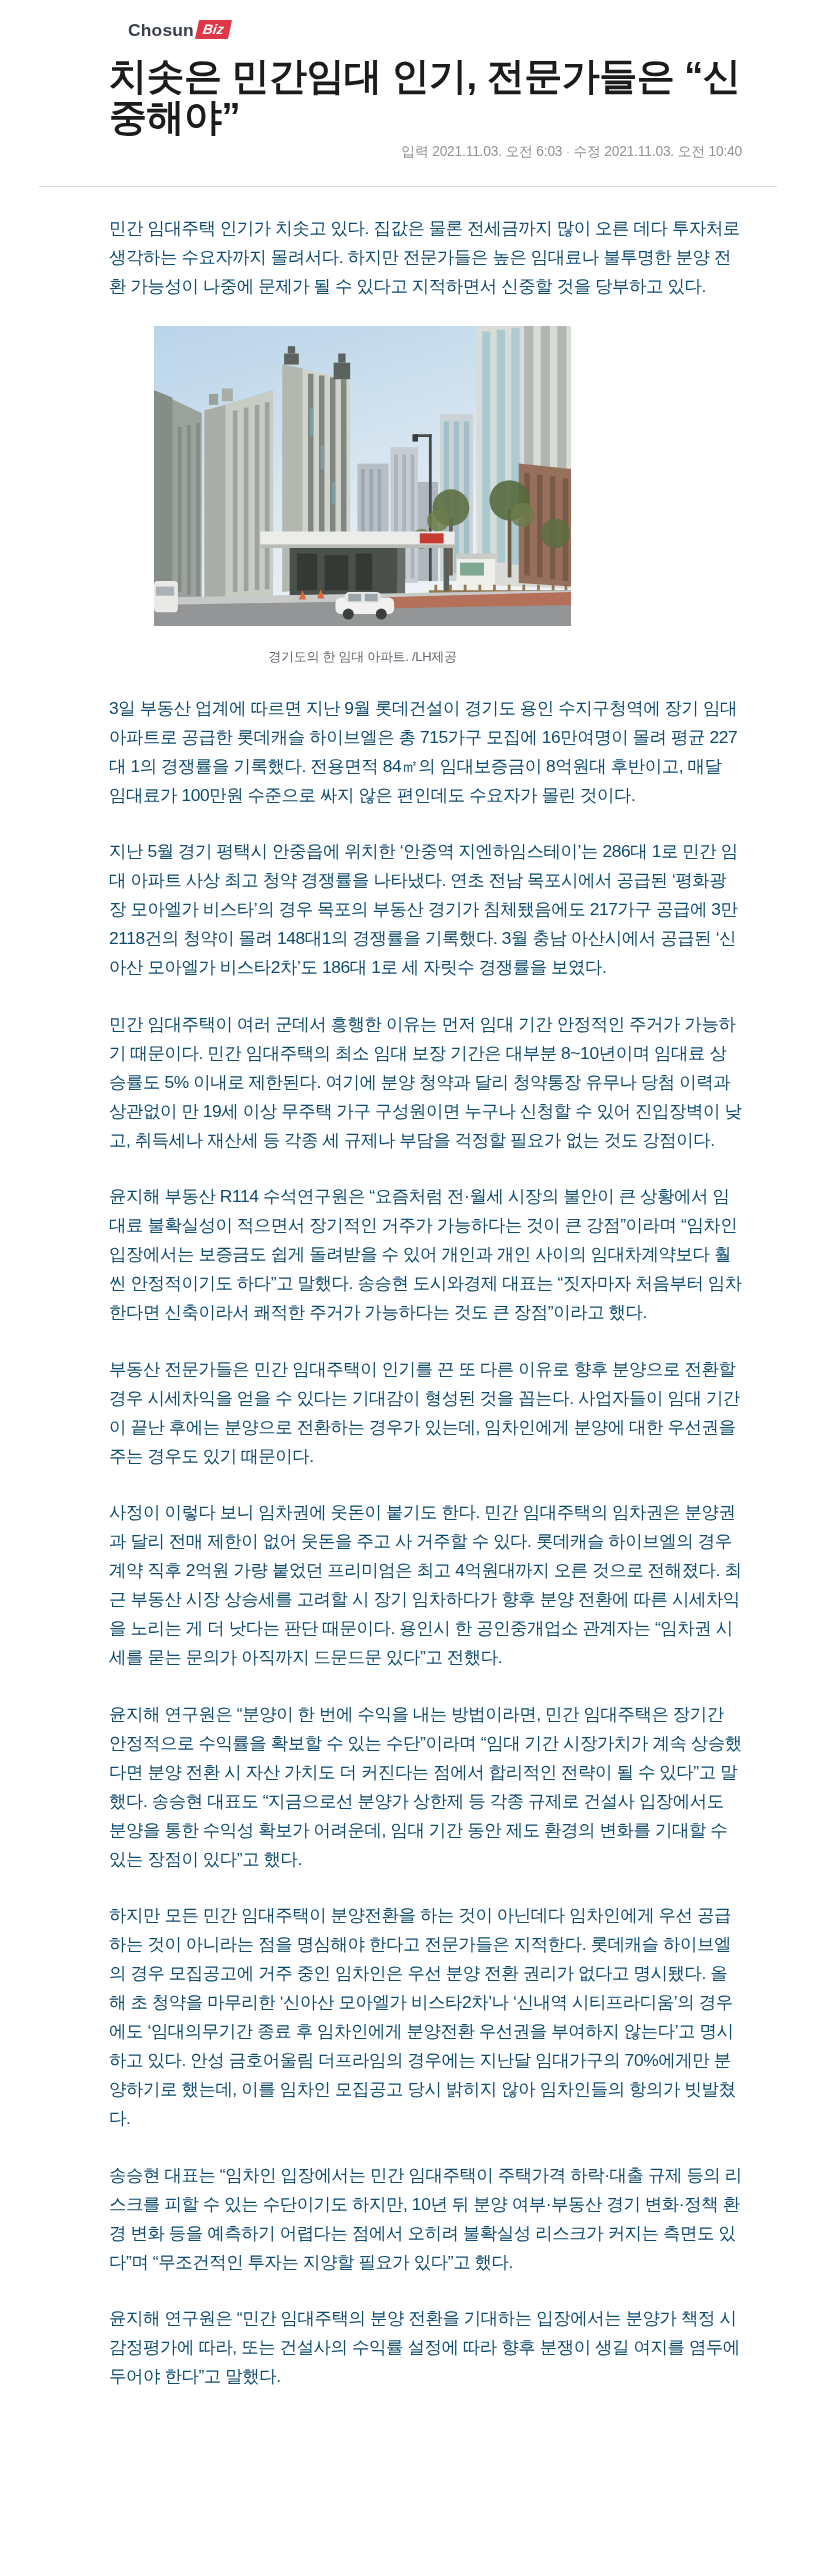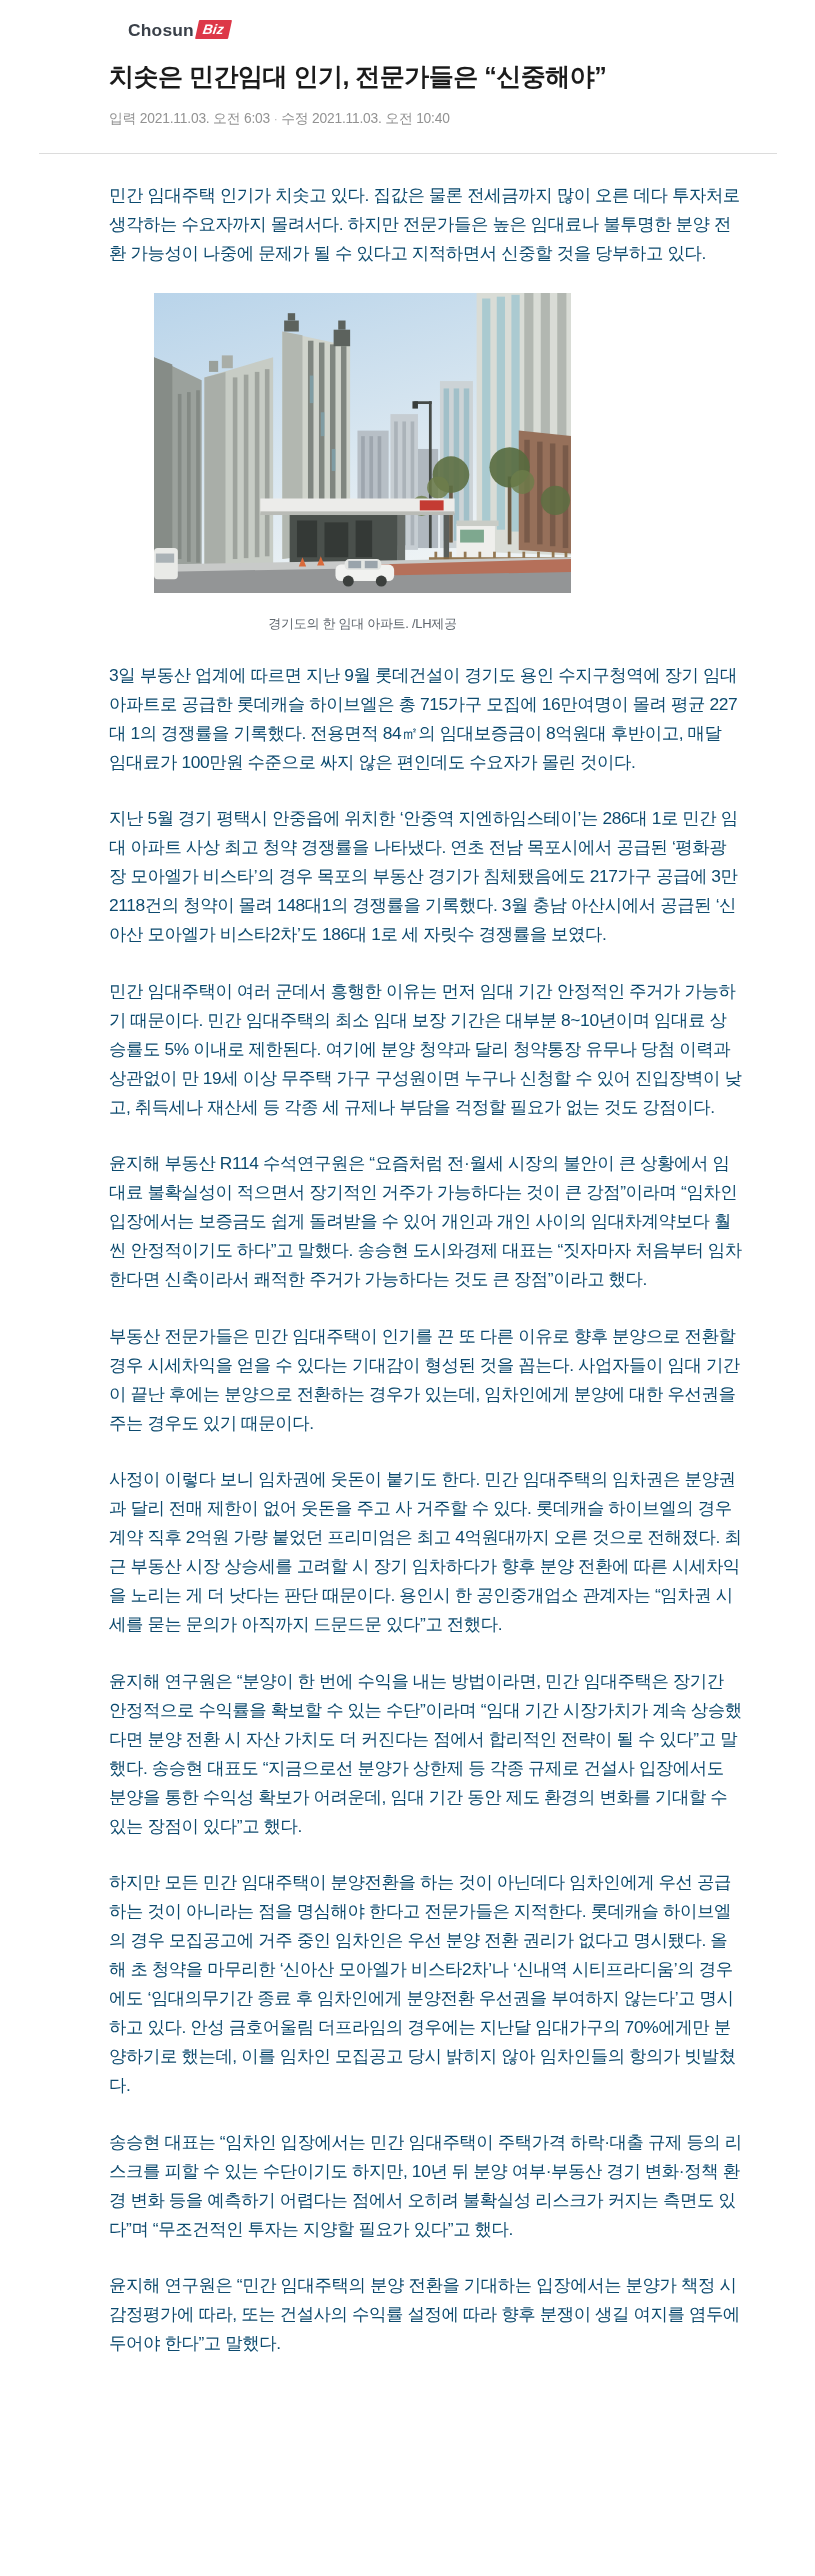--- a/index.html
+++ b/index.html
@@ -22,23 +22,23 @@
     margin-left:2.8px; padding:0.9px 6.4px 1.8px 5.5px; border-radius:0.9px;
   }
   .logo-biz {
     display:inline-block; transform:skewX(4deg);
     color:#ffffff; font-weight:700; font-style:italic; font-size:13.8px; line-height:15.6px;
   }
 
   
   .article-head { margin:16.5px 0 0 109px; width:633px; }
   .article-title {
-    font-size:25px; line-height:41px; font-weight:700; color:#1b1b1b; letter-spacing:-0.5px;
-  }
-  .dateline { margin-top:13px; font-size:13.8px; color:#929292; letter-spacing:-0.2px; }
+    font-size:38px; line-height:41px; font-weight:700; color:#1b1b1b; letter-spacing:-0.5px;
+  }
+  .dateline { margin-top:5px; font-size:13.8px; color:#929292; letter-spacing:-0.2px;text-align:right; }
   .dateline .sep { margin:0 3.7px; color:#b5b5b5; font-size:12px; }
 
   .divider { border:0; border-top:0.9px solid #dcdcdc; margin:25px 39px 0 39px; }
 
   
   .article-body { margin:12px 0 0 109px; width:633px; }
   .para {
     font-size:17.4px; line-height:29px; color:#0c4a6e; letter-spacing:-0.4px;
     margin:27.5px 0 0 0; word-break:break-all;
   }

